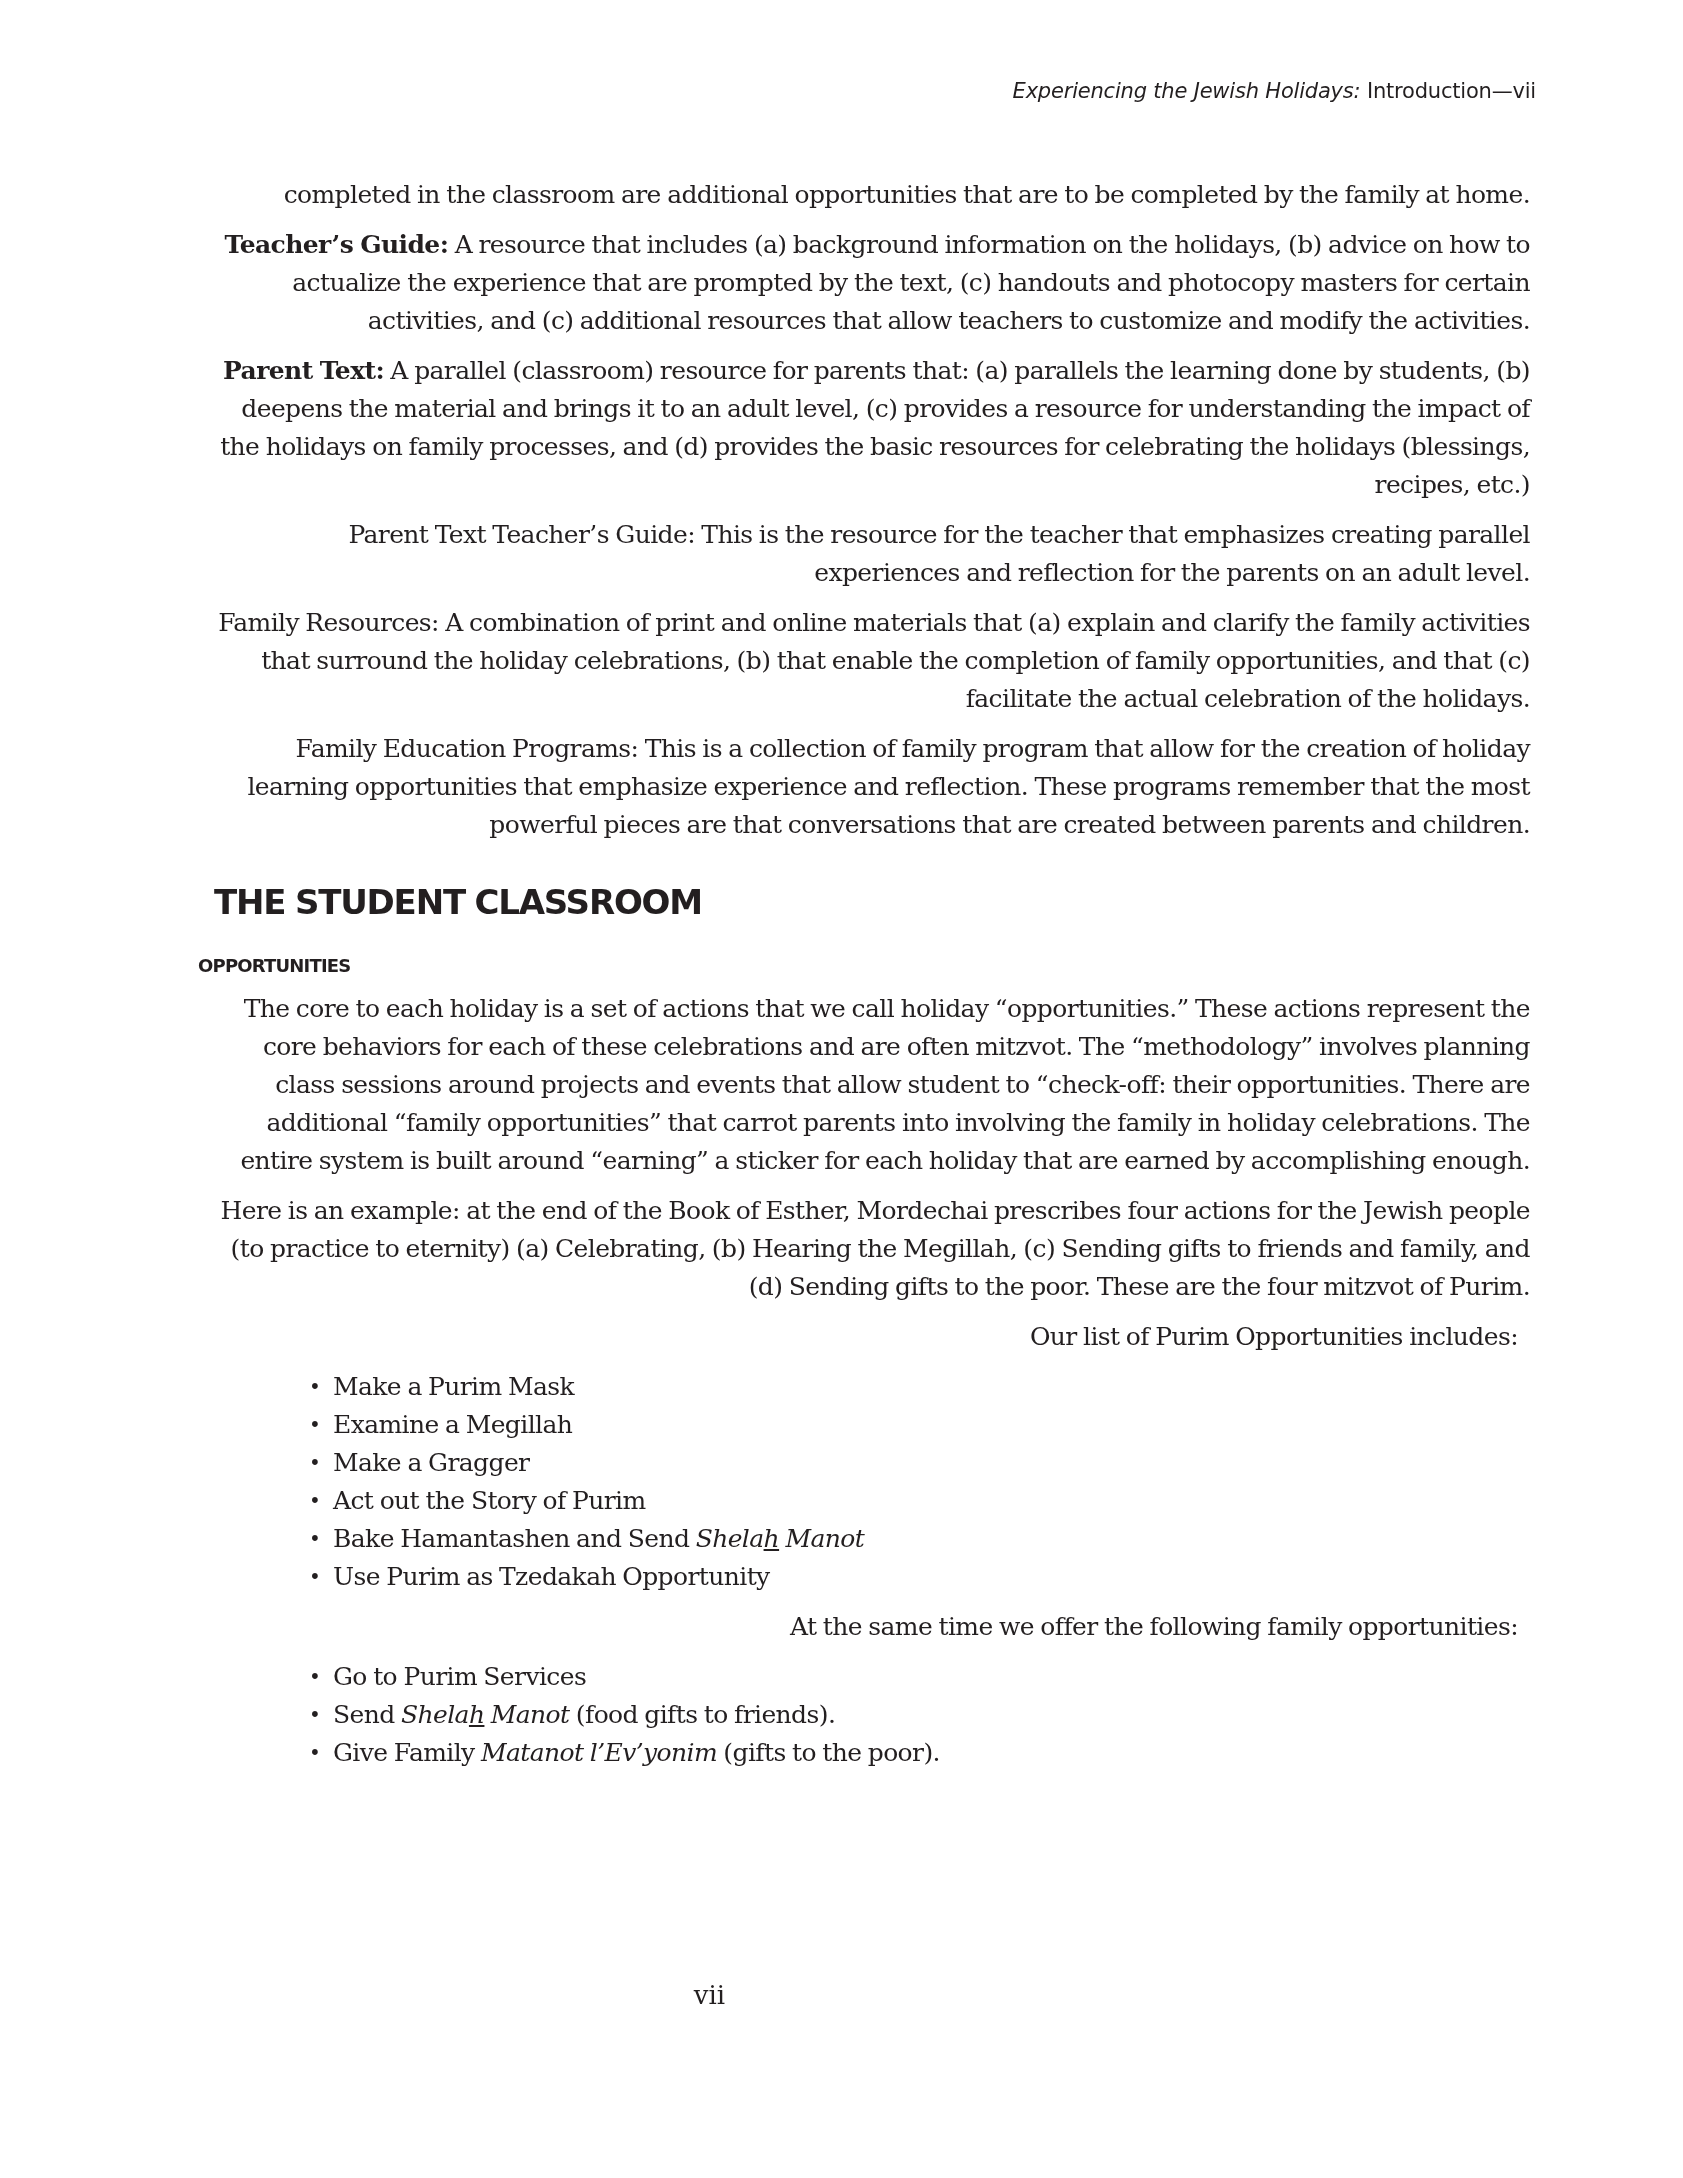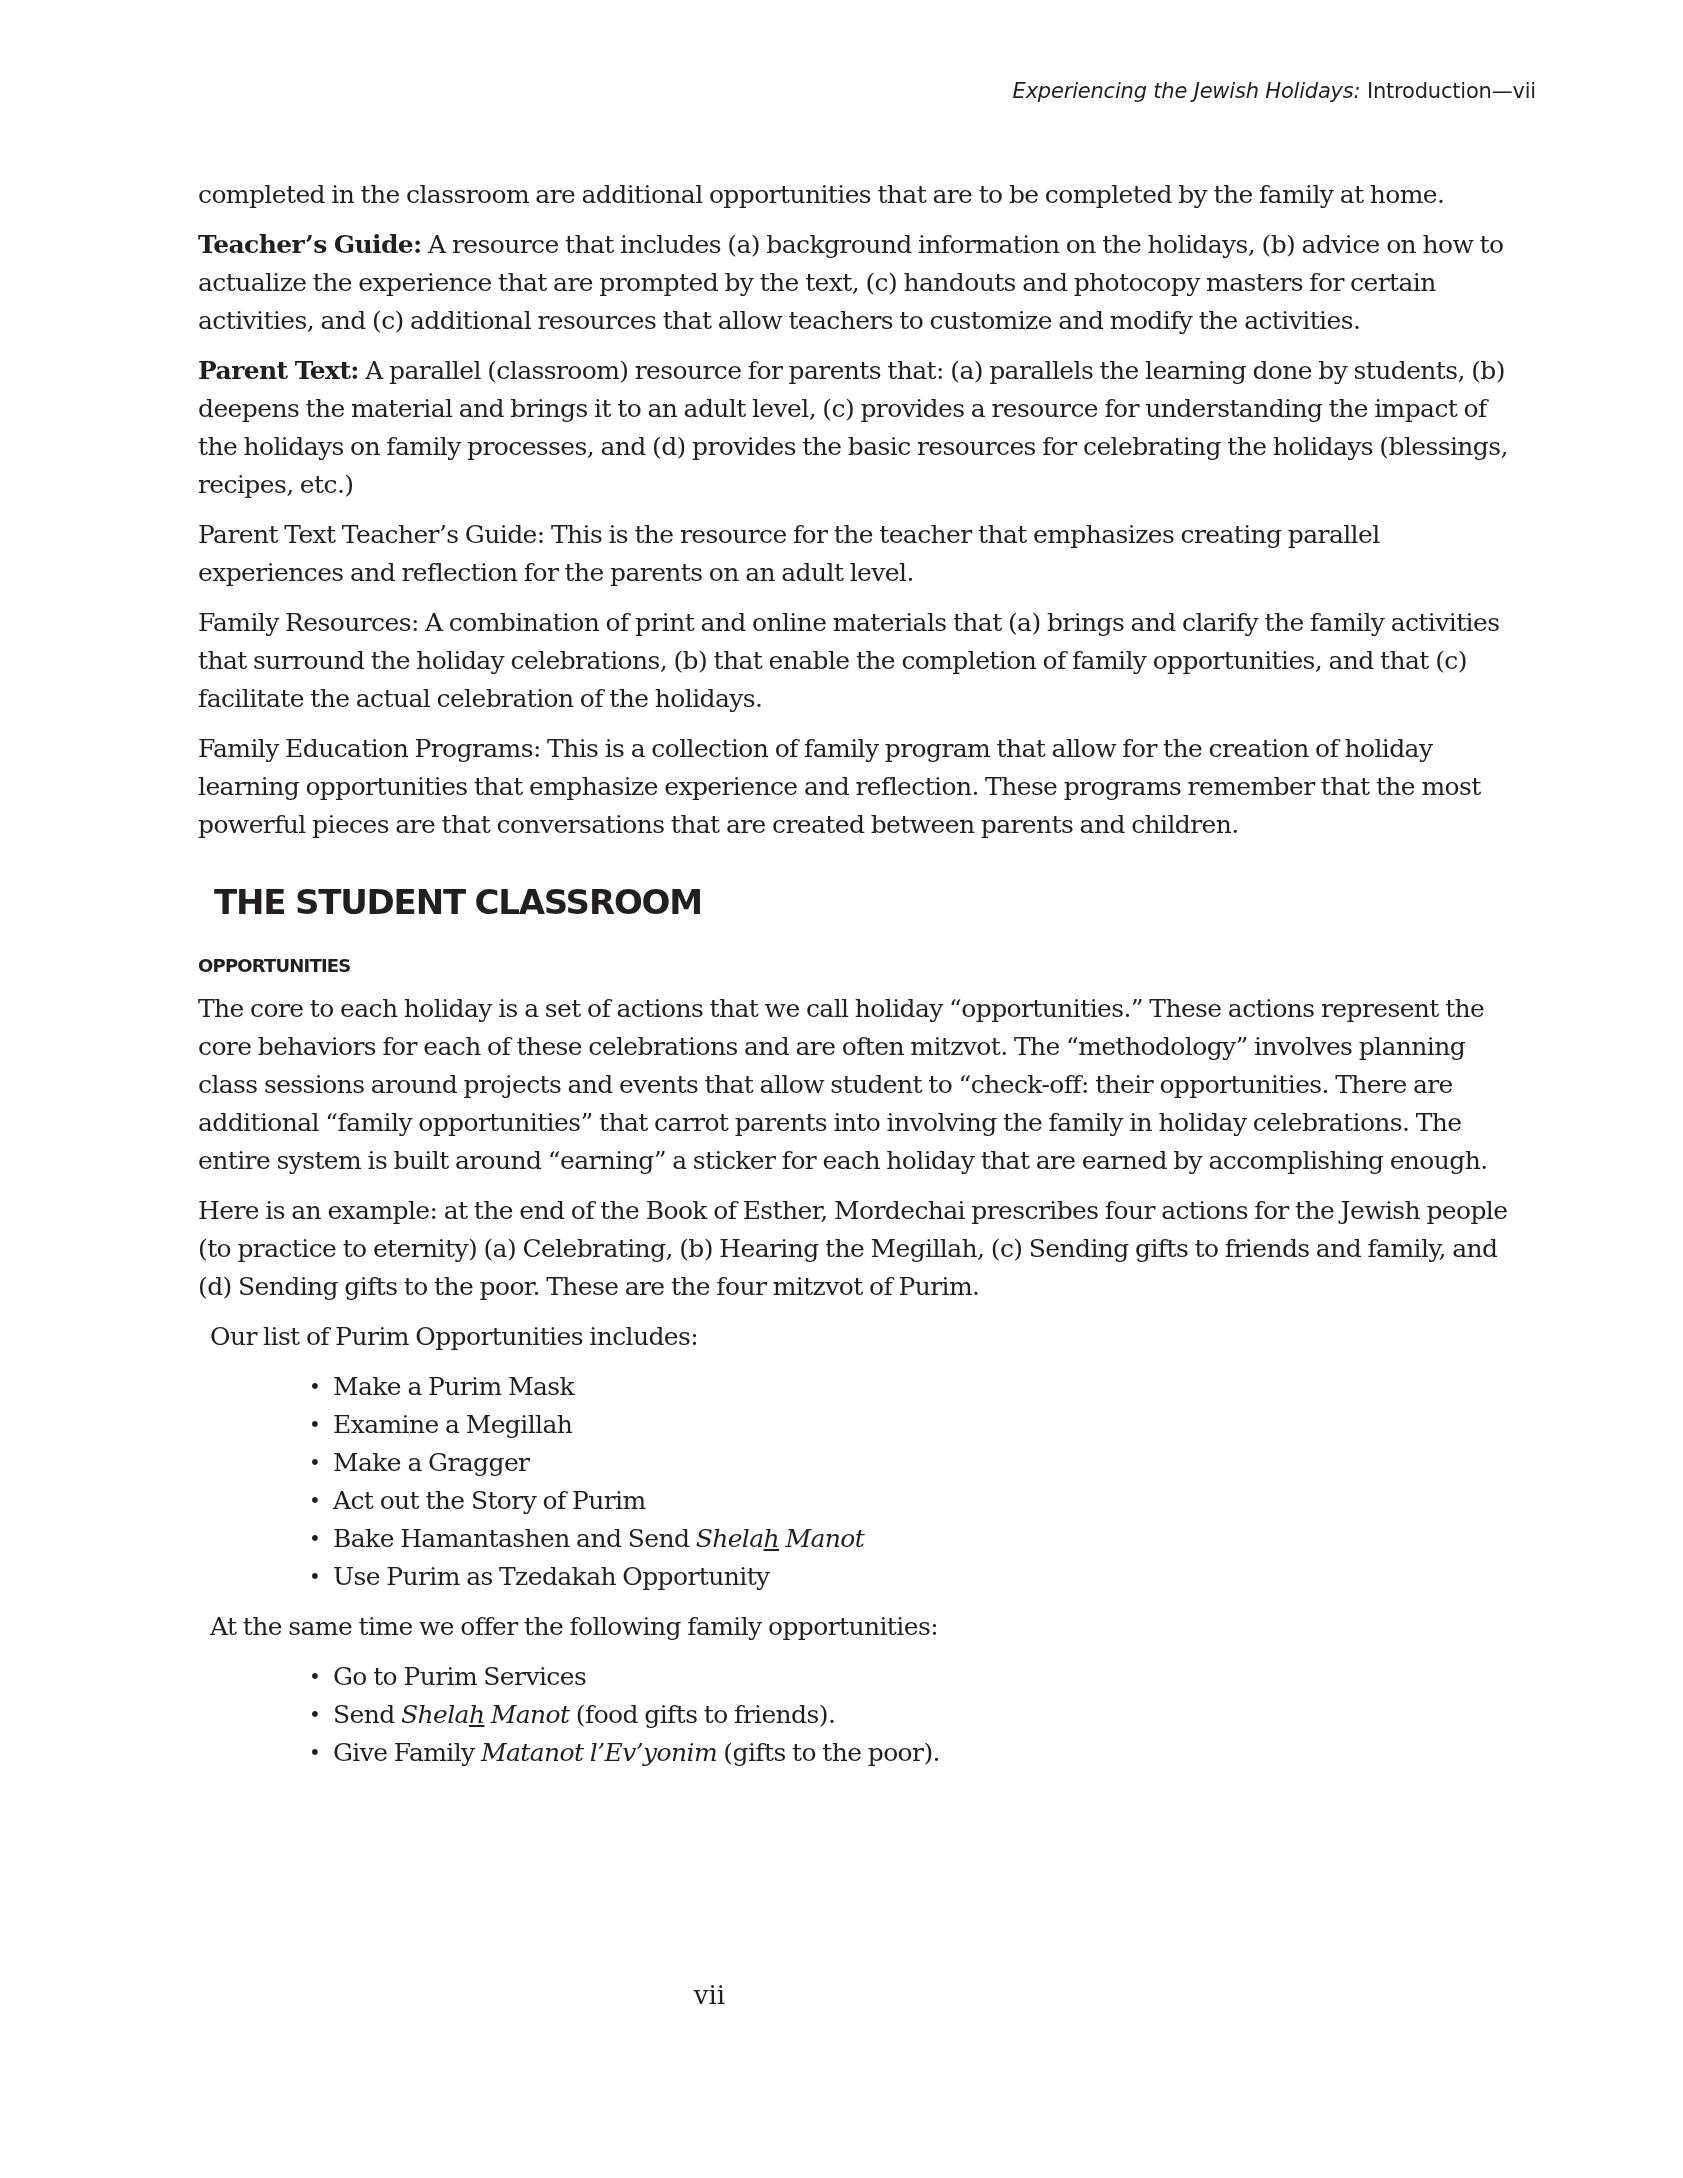--- a/index.html
+++ b/index.html
@@ -9,21 +9,21 @@
     position: absolute; right: 147px; top: 79px;
     font-family: "DejaVu Sans", sans-serif; font-size: 21px; color: #231f20;
     letter-spacing: -0.2px;
   }
   .running-header .hdr-title { font-style: italic; }
   .body {
     position: absolute; left: 198px; top: 176px; width: 1332px;
     font-family: "DejaVu Serif", serif; font-size: 25px; line-height: 38px;
     letter-spacing: -0.6px; word-spacing: -1px;
   }
-  .body p { margin: 0 0 12px 0; }
+  .body p { margin: 0 0 12px 0; text-align: right; }
   .body b { font-weight: bold; }
   h2.section {
     font-family: "DejaVu Sans", sans-serif; font-weight: bold; font-size: 34px;
     margin: 36px 0 0 16px; letter-spacing: -1.2px; line-height: 44px;
   }
   h3.subsection {
     font-family: "DejaVu Sans", sans-serif; font-weight: bold; font-size: 18px;
     margin: 24px 0 6px 0; letter-spacing: -0.8px; line-height: 36px;
   }
   ul.bullets { list-style: none; margin: 0 0 12px 0; padding: 0 0 0 111px; }
@@ -49,21 +49,21 @@
 
   <div class="body">
     <p>completed in the classroom are additional opportunities that are to be completed by the family at home.</p>
 
     <p><b>Teacher’s Guide:</b><span> A resource that includes (a) background information on the holidays, (b) advice on how to actualize the experience that are prompted by the text, (c) handouts and photocopy masters for certain activities, and (c) additional resources that allow teachers to customize and modify the activities.</span></p>
 
     <p><b>Parent Text:</b><span> A parallel (classroom) resource for parents that: (a) parallels the learning done by students, (b) deepens the material and brings it to an adult level, (c) provides a resource for understanding the impact of the holidays on family processes, and (d) provides the basic resources for celebrating the holidays (blessings, recipes, etc.)</span></p>
 
     <p>Parent Text Teacher’s Guide: This is the resource for the teacher that emphasizes creating parallel experiences and reflection for the parents on an adult level.</p>
 
-    <p>Family Resources: A combination of print and online materials that (a) brings and clarify the family activities that surround the holiday celebrations, (b) that enable the completion of family opportunities, and that (c) facilitate the actual celebration of the holidays.</p>
+    <p>Family Resources: A combination of print and online materials that (a) explain and clarify the family activities that surround the holiday celebrations, (b) that enable the completion of family opportunities, and that (c) facilitate the actual celebration of the holidays.</p>
 
     <p>Family Education Programs: This is a collection of family program that allow for the creation of holiday learning opportunities that emphasize experience and reflection. These programs remember that the most powerful pieces are that conversations that are created between parents and children.</p>
 
     <h2 class="section">THE STUDENT CLASSROOM</h2>
     <h3 class="subsection">OPPORTUNITIES</h3>
 
     <p>The core to each holiday is a set of actions that we call holiday “opportunities.” These actions represent the core behaviors for each of these celebrations and are often mitzvot. The “methodology” involves planning class sessions around projects and events that allow student to “check-off: their opportunities. There are additional “family opportunities” that carrot parents into involving the family in holiday celebrations. The entire system is built around “earning” a sticker for each holiday that are earned by accomplishing enough.</p>
     <p>Here is an example: at the end of the Book of Esther, Mordechai prescribes four actions for the Jewish people (to practice to eternity) (a) Celebrating, (b) Hearing the Megillah, (c) Sending gifts to friends and family, and (d) Sending gifts to the poor. These are the four mitzvot of Purim.</p>
 
     <p class="lead">Our list of Purim Opportunities includes:</p>

